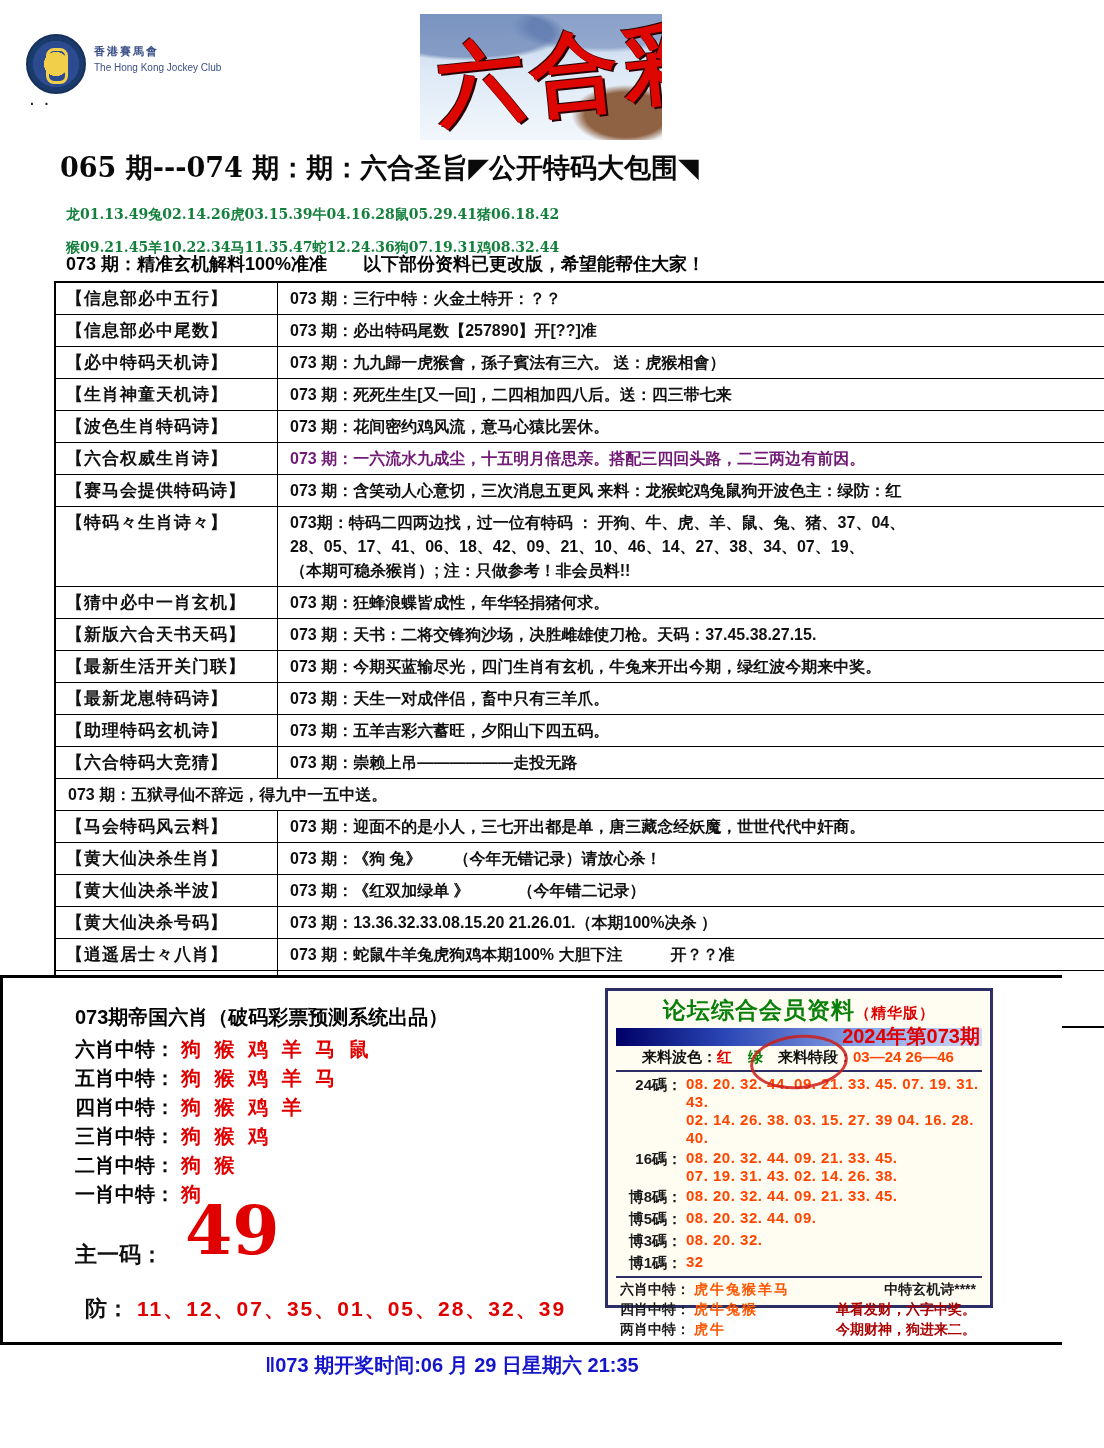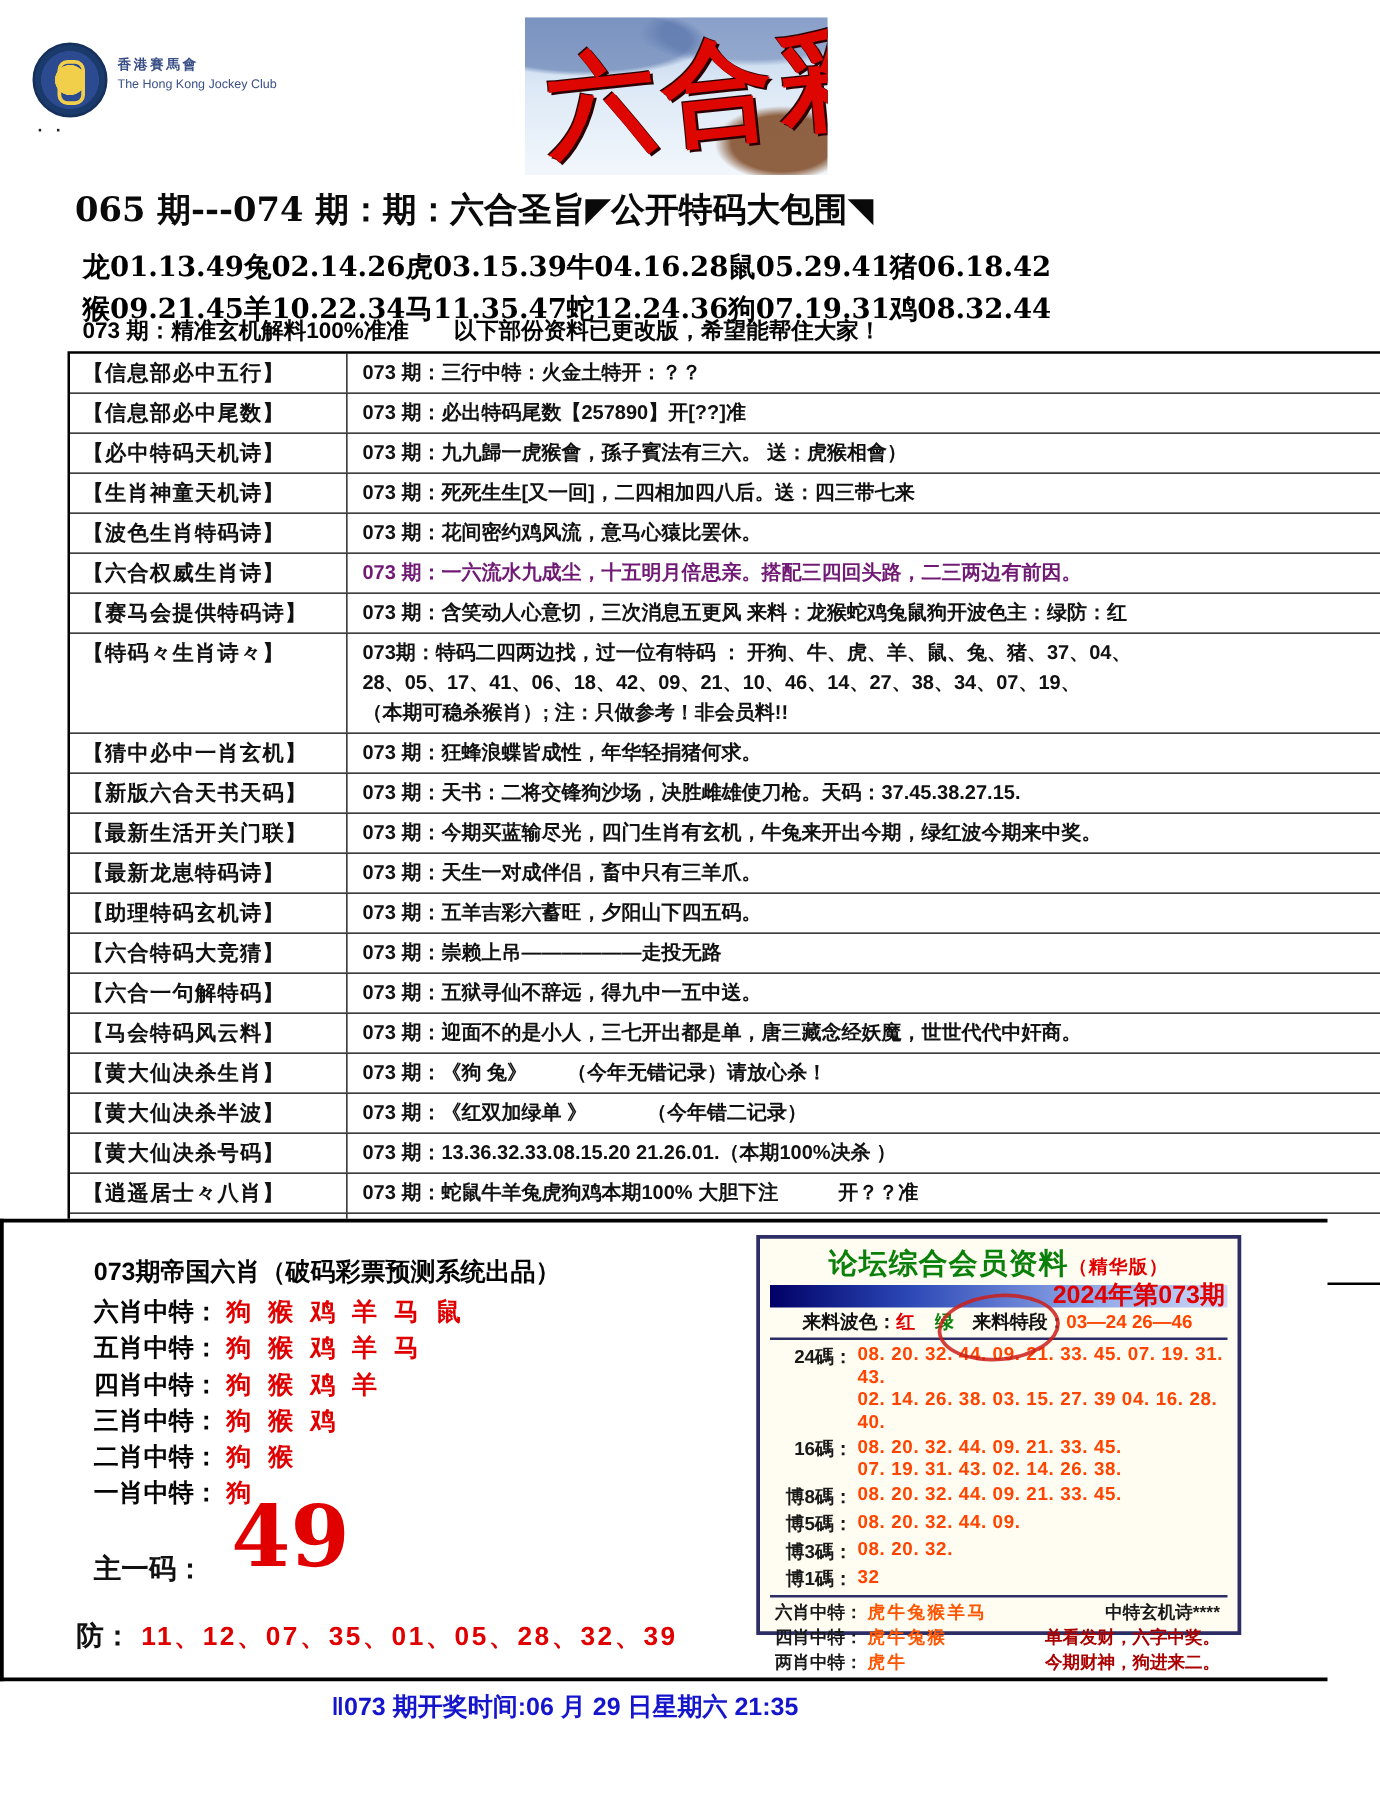--- a/index.html
+++ b/index.html
@@ -25,21 +25,21 @@
         radial-gradient(ellipse 120px 35px at 75% 10%, rgba(90,115,170,.5) 0 60%, rgba(90,115,170,0) 75%),
         linear-gradient(180deg,#b9cde8 0%,#dde9f6 45%,#f2f7fc 100%);}
   .banner-title{position:absolute;left:16px;top:8px;font-family:"DejaVu Serif",serif;font-weight:bold;
       font-size:88px;line-height:100px;color:#dd0600;transform:rotate(-6deg);letter-spacing:6px;
       text-shadow:2px 2px 0 #2a0000,-1px -1px 0 #2a0000;white-space:nowrap;}
 
   .headline{position:absolute;left:60px;top:150px;width:640px;font-family:"DejaVu Serif",serif;
       font-weight:bold;font-size:27px;white-space:nowrap;overflow:hidden;color:#0a0a0a;}
 
   .zodiac{position:absolute;left:66px;top:198px;font-family:"DejaVu Serif",serif;font-weight:bold;
-      font-size:22px;line-height:33px;color:#000000;white-space:pre-line;}
+      font-size:14px;line-height:33px;color:#15803d;white-space:pre-line;}
   .intro{position:absolute;left:66px;top:252px;font-weight:bold;font-size:18px;color:#050505;}
 
   
   .ptable{position:absolute;left:54px;top:281px;width:1104px;border:2px solid #000;box-sizing:border-box;}
   .trow{display:flex;border-top:1.5px solid #000;}
   .trow:first-child{border-top:none;}
   .tlabel{width:222px;flex:0 0 222px;border-right:1.5px solid #000;box-sizing:border-box;
       font-weight:bold;font-size:17px;padding:4px 2px 3px 10px;letter-spacing:1px;}
   .tcontent{flex:1;font-weight:bold;font-size:16px;padding:4px 4px 3px 12px;line-height:24px;}
   .tcontent.red{color:#701a75;}
@@ -48,21 +48,21 @@
   .bottom{position:absolute;left:0;top:975px;width:1062px;height:370px;box-sizing:border-box;
       border-top:3px solid #000;border-bottom:3px solid #000;border-left:3px solid #000;background:#fff;}
   .emp-title{position:absolute;left:72px;top:26px;font-weight:bold;font-size:20px;color:#050505;}
   .emp-rows{position:absolute;left:72px;top:58px;}
   .emp-row{height:29px;font-weight:bold;font-size:20px;white-space:nowrap;}
   .emp-row .lab{color:#050505;}
   .emp-row .val{color:#e00000;letter-spacing:4px;margin-left:6px;}
   .main-code-label{position:absolute;left:72px;top:262px;font-weight:bold;font-size:22px;}
   .main-code{position:absolute;left:182px;top:212px;font-family:"DejaVu Serif",serif;font-weight:bold;
       font-size:68px;color:#e00000;}
-  .guard{position:absolute;left:58px;top:316px;font-size:22px;font-weight:bold;white-space:nowrap;}
+  .guard{position:absolute;left:82px;top:316px;font-size:22px;font-weight:bold;white-space:nowrap;}
   .guard .g-nums{color:#e00000;font-size:21px;letter-spacing:2px;margin-left:8px;}
 
   
   .mbox{position:absolute;left:602px;top:10px;width:388px;height:320px;box-sizing:border-box;
       border:3px solid #2e2e66;background:#fffdf2;padding:4px 8px 0 8px;}
   .mbox-title{text-align:center;font-weight:bold;font-size:23px;color:#0a800a;letter-spacing:1px;}
   .mbox-title .suffix{color:#e00000;font-size:15px;}
   .mbox-bar{height:18px;margin-top:2px;background:linear-gradient(90deg,#000066 0%,#2b47b5 30%,#8fa7e8 70%,#cfd9f7 100%);
       text-align:right;font-weight:bold;font-size:20px;color:#e00000;line-height:17px;padding-right:2px;}
   .mbox-wave{margin-top:2px;font-weight:bold;font-size:15px;padding-left:26px;white-space:nowrap;}
@@ -190,21 +190,20 @@
           <div class="tline">073 期：五羊吉彩六蓄旺，夕阳山下四五码。</div>
         </div>
       </div>
       <div class="trow">
         <div class="tlabel">【六合特码大竞猜】</div>
         <div class="tcontent">
           <div class="tline">073 期：崇赖上吊——————走投无路</div>
         </div>
       </div>
       <div class="trow">
-        <div class="tlabel">【六合一句解特码】</div>
         <div class="tcontent">
           <div class="tline">073 期：五狱寻仙不辞远，得九中一五中送。</div>
         </div>
       </div>
       <div class="trow">
         <div class="tlabel">【马会特码风云料】</div>
         <div class="tcontent">
           <div class="tline">073 期：迎面不的是小人，三七开出都是单，唐三藏念经妖魔，世世代代中奸商。</div>
         </div>
       </div>

